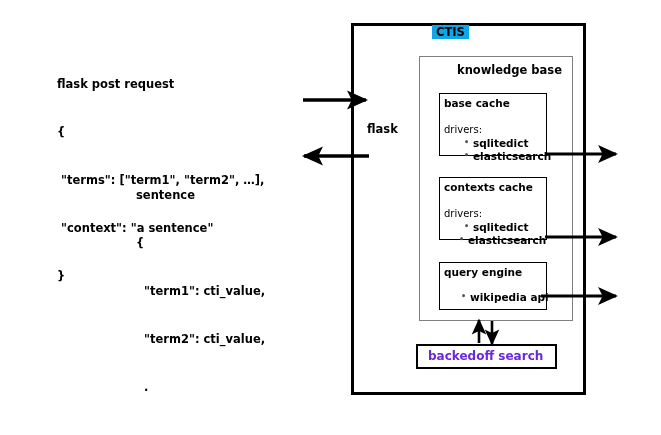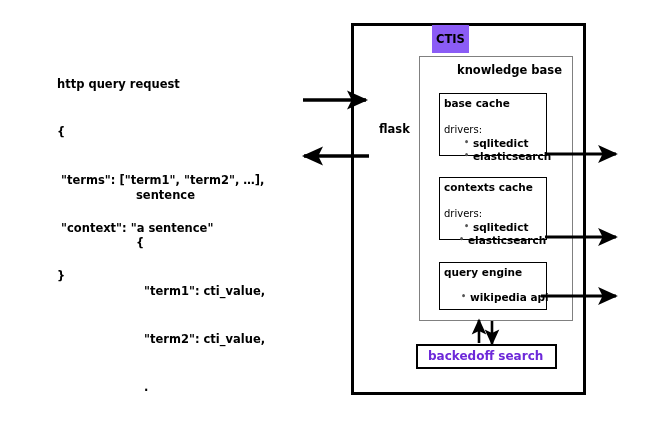--- a/index.html
+++ b/index.html
@@ -48,22 +48,22 @@
     background: #ffffff;
   }
 
   
   .box-title {
     position: absolute;
     font-size: 11.5px;
     font-weight: bold;
     color: #000000;
     white-space: nowrap;
-    background: #8b5cf6;
-    padding: 7px 4px;
+    background: #0ea5e9;
+    padding: 0 4px;
   }
   .inner-title {
     position: absolute;
     font-size: 10.5px;
     font-weight: bold;
     color: #000000;
     white-space: nowrap;
   }
   .inner-sub {
     position: absolute;
@@ -110,21 +110,21 @@
     height: 435px;
     pointer-events: none;
   }
 </style>
 </head>
 <body>
 
 <div id="canvas">
 
   <div class="code-block" style="left:57px; top:44px;">
-    <div class="code-line">http query request</div>
+    <div class="code-line">flask post request</div>
     <div class="code-line">{</div>
     <div class="code-line"> "terms": ["term1", "term2", …],</div>
     <div class="code-line"> "context": "a sentence"</div>
     <div class="code-line">}</div>
   </div>
 
   <div class="code-block" style="left:136px; top:155px;">
     <div class="code-line">sentence</div>
     <div class="code-line">{</div>
     <div class="code-line">  "term1": cti_value,</div>
@@ -153,21 +153,21 @@
   <div class="bullet-item" style="left:473px; top:221px;">sqlitedict</div>
   <div class="bullet-item" style="left:468px; top:234px;">elasticsearch</div>
 
   <div class="box inner-box" style="left:439px; top:262px; width:108px; height:48px;"></div>
   <div class="inner-title" style="left:444px; top:266px;">query engine</div>
   <div class="bullet-item" style="left:470px; top:291px;">wikipedia api</div>
 
   <div class="box backedoff-box" style="left:416px; top:344px; width:141px; height:25px;"></div>
   <div class="backedoff-label" style="left:428px; top:349px;">backedoff search</div>
 
-  <div class="flask-label" style="left:379px; top:122px;">flask</div>
+  <div class="flask-label" style="left:367px; top:122px;">flask</div>
 
   <svg id="arrows" viewBox="0 0 661 435">
     <defs>
       <marker id="ah" markerWidth="7" markerHeight="7" refX="5.6" refY="3" orient="auto" markerUnits="strokeWidth">
         <path d="M0,0.2 L6.2,3 L0,5.8 L1.4,3 Z" fill="#000000"></path>
       </marker>
     </defs>
 
     <g>
       <line x1="303" y1="100" x2="366" y2="100" stroke="#000000" stroke-width="3.4" marker-end="url(#ah)"></line>

